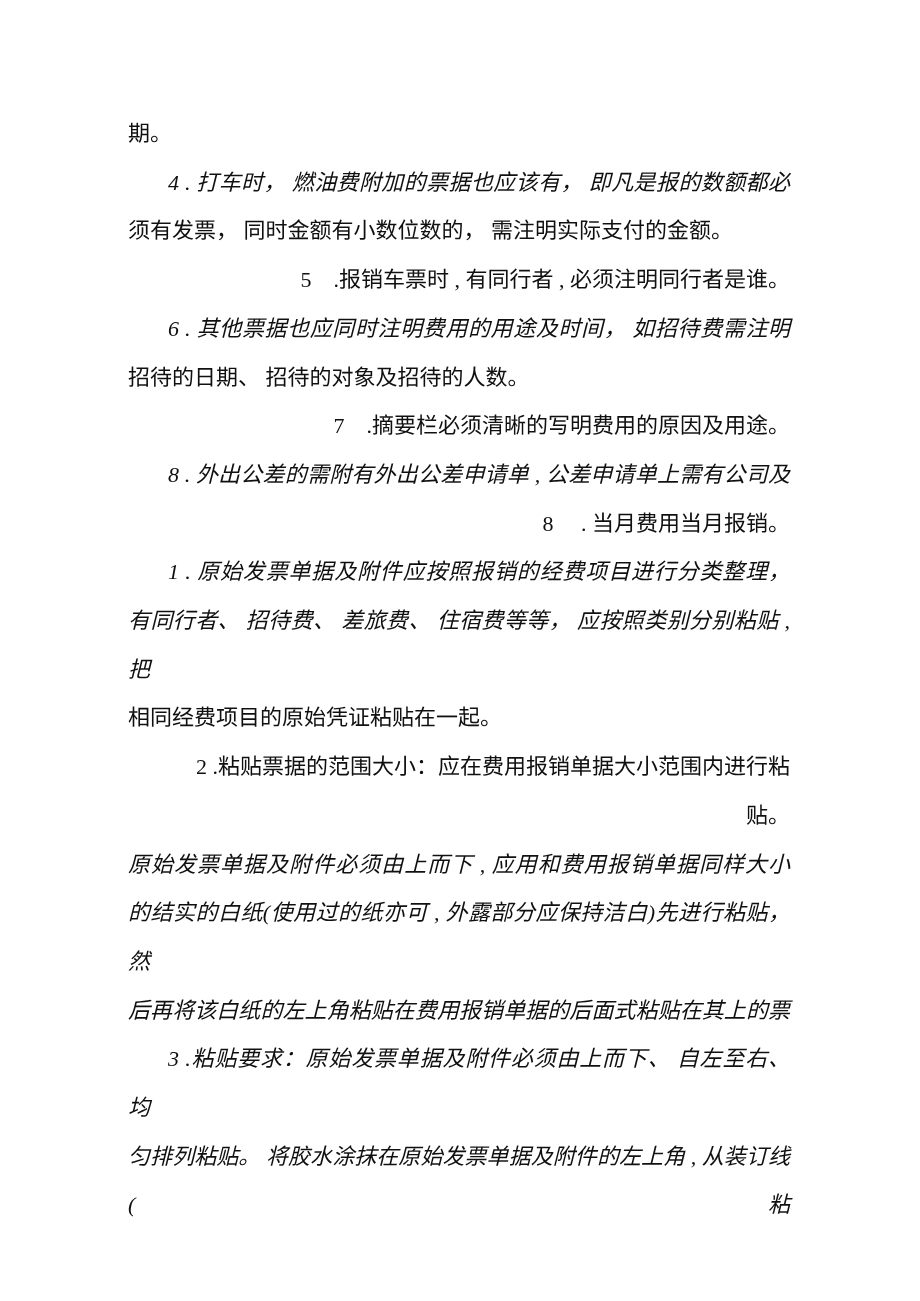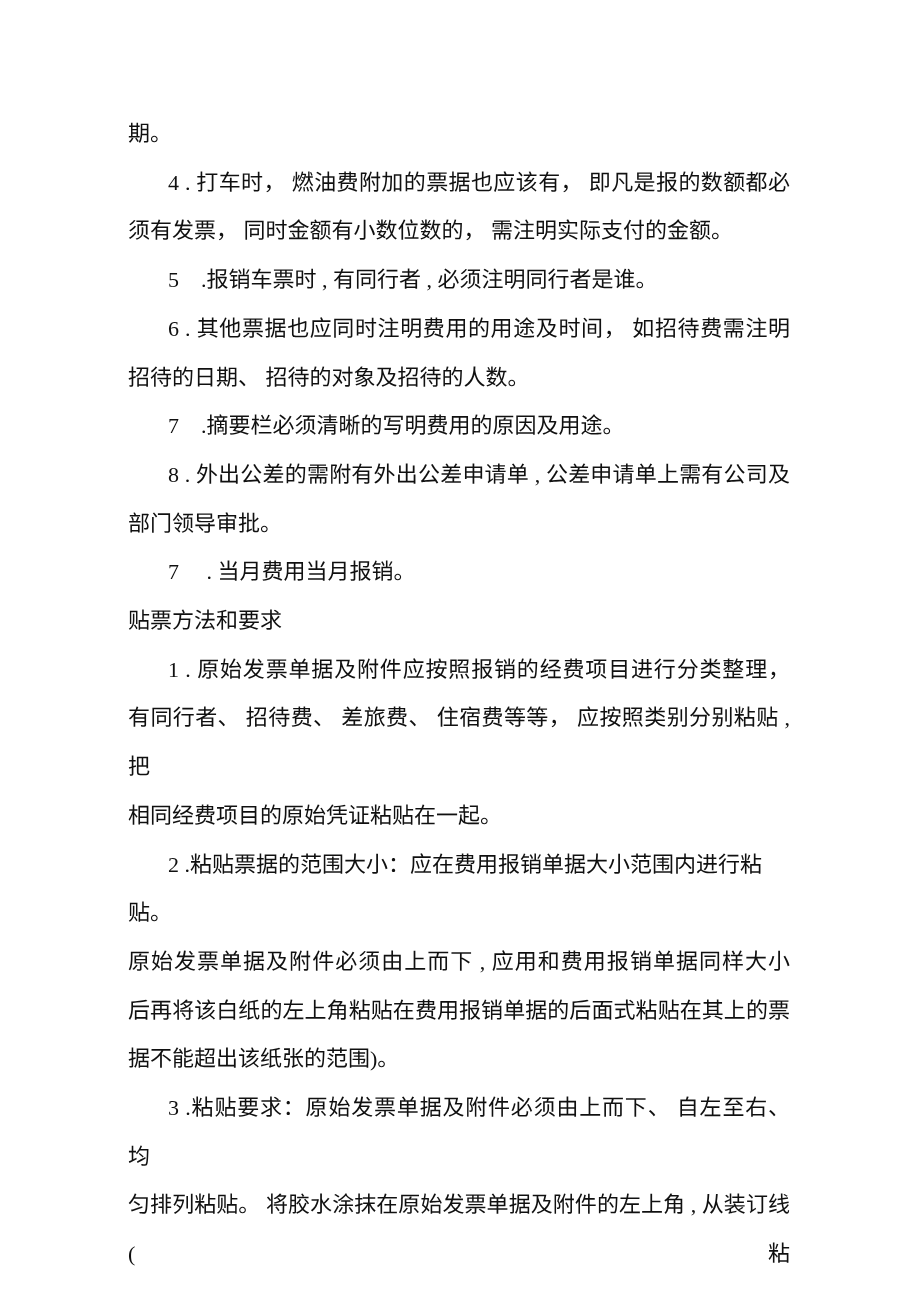--- a/index.html
+++ b/index.html
@@ -28,46 +28,46 @@
     line-height: 48.7px;
     color: #101010;
     letter-spacing: 0;
   }
   .line {
     text-align: left;
     white-space: normal;
   }
   .line.indent {
     text-indent: 40px;
+    text-align: right;
   }
   .line.fill {
     text-align: justify;
     text-align-last: justify;
     text-justify: inter-character;
+    font-style: italic;
   }
 </style>
 </head>
 <body style="background: rgb(255, 255, 255);">
 
 <div class="page" style="background: rgb(255, 255, 255);">
   <div class="textblock" id="textblock" style="color: rgb(16, 16, 16);">
       <div class="line">期。</div>
       <div class="line indent fill">4 . 打车时， 燃油费附加的票据也应该有， 即凡是报的数额都必</div>
       <div class="line">须有发票， 同时金额有小数位数的， 需注明实际支付的金额。</div>
       <div class="line indent">5　.报销车票时 , 有同行者 , 必须注明同行者是谁。</div>
       <div class="line indent fill">6 . 其他票据也应同时注明费用的用途及时间， 如招待费需注明</div>
       <div class="line">招待的日期、 招待的对象及招待的人数。</div>
       <div class="line indent">7　.摘要栏必须清晰的写明费用的原因及用途。</div>
       <div class="line indent fill">8 . 外出公差的需附有外出公差申请单 , 公差申请单上需有公司及</div>
-      <div class="line">部门领导审批。</div>
-      <div class="line indent">7　 . 当月费用当月报销。</div>
-      <div class="line">贴票方法和要求</div>
+      <div class="line indent">8　 . 当月费用当月报销。</div>
       <div class="line indent fill">1 . 原始发票单据及附件应按照报销的经费项目进行分类整理，</div>
       <div class="line fill">有同行者、 招待费、 差旅费、 住宿费等等， 应按照类别分别粘贴 , 把</div>
       <div class="line">相同经费项目的原始凭证粘贴在一起。</div>
       <div class="line indent">2 .粘贴票据的范围大小：应在费用报销单据大小范围内进行粘贴。</div>
       <div class="line fill">原始发票单据及附件必须由上而下 , 应用和费用报销单据同样大小</div>
+      <div class="line fill">的结实的白纸(使用过的纸亦可 , 外露部分应保持洁白)先进行粘贴， 然</div>
       <div class="line fill">后再将该白纸的左上角粘贴在费用报销单据的后面式粘贴在其上的票</div>
-      <div class="line">据不能超出该纸张的范围)。</div>
       <div class="line indent fill">3 .粘贴要求：原始发票单据及附件必须由上而下、 自左至右、 均</div>
       <div class="line fill">匀排列粘贴。 将胶水涂抹在原始发票单据及附件的左上角 , 从装订线(粘</div>
     </div>
 </div>
 
 </body></html>

